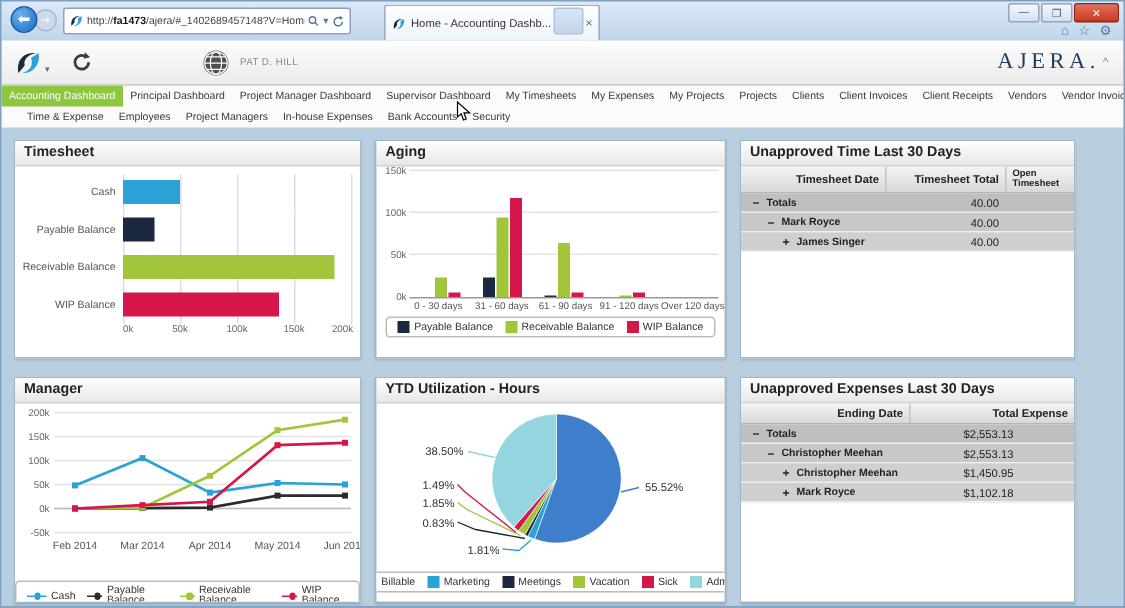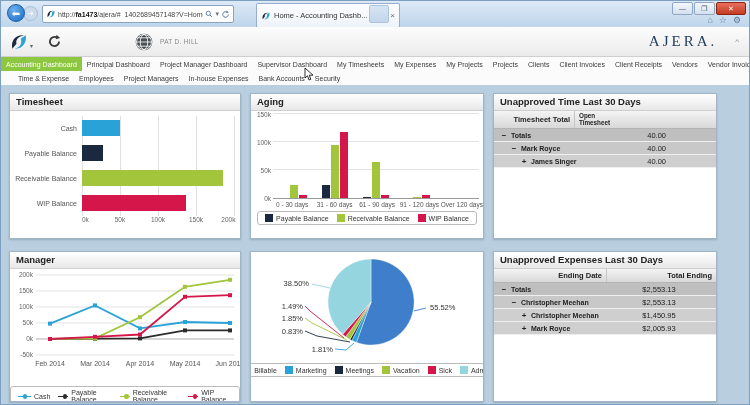--- a/index.html
+++ b/index.html
@@ -24,21 +24,21 @@
   .winbtn.close { width:30px; background:linear-gradient(#e8705c,#c33b22); border-color:#8d2413; color:#fff; }
   .chromeicons { position:absolute; right:8px; top:14px; display:flex; gap:6px; font-size:9px; color:#5a7a9a; }
 
   
   .toolbar { position:relative; height:30px; background:linear-gradient(#fdfdfd,#ebebeb); border-bottom:1px solid #cfcfcf; display:flex; align-items:center; padding:0 8px; }
   .logo-caret { font-size:6px; color:#666; margin:8px 0 0 1px; }
   .toolbar .refresh { margin-left:14px; }
   .idblock { display:flex; align-items:center; gap:6px; margin-left:72px; }
   .idtext .user { font-size:6.5px; color:#888; letter-spacing:.3px; }
   .idtext .title { font-size:14px; color:#333; }
-  .brand { margin-left:auto; margin-right:18px; font-family:"Liberation Serif", serif; font-size:15px; letter-spacing:3px; color:#1e3a5f; }
+  .brand { margin-left:auto; margin-right:2px; font-family:"Liberation Serif", serif; font-size:15px; letter-spacing:3px; color:#1e3a5f; }
   .collapse { font-size:8px; color:#889; margin-right:2px; }
 
   
   .navbar { background:#fbfbfb; }
   .nav-row { display:flex; align-items:center; height:14px; white-space:nowrap; }
   .nav-row.r2 { padding-left:12px; height:15px; }
   .nav-item { font-size:7px; color:#3a3a3a; padding:0 5px; height:100%; display:flex; align-items:center; cursor:default; }
   .nav-item.active { background:#8dc63f; color:#fff; }
 
   
@@ -336,20 +336,21 @@
             </div>
           </div>
         </div>
     </div>
 
     <div class="panel">
       <div class="panel-title">Unapproved Time Last 30 Days</div>
       <div class="panel-body" id="time-table">
           <div class="grid-table">
             <div class="gt-head" style="height: 18px;">
+              <div style="flex: 1 1 0%; justify-content: flex-end;">Timesheet Date</div>
               <div style="width: 80px; justify-content: flex-end;">Timesheet Total</div>
               <div style="width: 46px; justify-content: flex-start; font-size: 6.3px; line-height: 1.1;">Open Timesheet</div>
             </div>
             <div class="gt-row" style="background: rgb(191, 191, 191);">
               <div class="c-name" style="padding-left: 6px;">
                 <span class="expander">−</span>
                 <span class="rowlabel">Totals</span>
               </div>
               <div class="c-val80">40.00</div>
               <div class="c-open"></div>
@@ -447,20 +448,21 @@
                   <i style="background:#d5164a"></i>
                   <b style="background:#d5164a"></b>
                 </span>
                 <span>WIP Balance</span>
               </span>
             </div>
           </div></div>
     </div>
 
     <div class="panel">
+      <div class="panel-title">YTD Utilization - Hours</div>
       <div class="panel-body" id="ytd-body"><svg width="232" height="104" viewBox="0 0 232 104">
             <path d="M120,50 L120.0,7.0 A43,43 0 1 1 105.4,90.4 Z" fill="#3f7ecb" stroke="#fff" stroke-width="0.4"></path>
             <path d="M120,50 L105.4,90.4 A43,43 0 0 1 100.9,88.5 Z" fill="#29a3d7" stroke="#fff" stroke-width="0.4"></path>
             <path d="M120,50 L100.9,88.5 A43,43 0 0 1 98.9,87.5 Z" fill="#1b2940" stroke="#fff" stroke-width="0.4"></path>
             <path d="M120,50 L98.9,87.5 A43,43 0 0 1 94.7,84.8 Z" fill="#a2c53c" stroke="#fff" stroke-width="0.4"></path>
             <path d="M120,50 L94.7,84.8 A43,43 0 0 1 91.6,82.3 Z" fill="#d5164a" stroke="#fff" stroke-width="0.4"></path>
             <path d="M120,50 L91.6,82.3 A43,43 0 0 1 120.0,7.0 Z" fill="#94d5e0" stroke="#fff" stroke-width="0.4"></path>
             <polyline points="163,59 175,56" fill="none" stroke="#3f7ecb" stroke-width="0.9"></polyline>
             <text x="179" y="58" font-size="7.5" fill="#333" text-anchor="start">55.52%</text>
             <polyline points="103,91 95,98 84,97" fill="none" stroke="#29a3d7" stroke-width="0.9"></polyline>
@@ -502,21 +504,21 @@
             </div>
           </div></div>
     </div>
 
     <div class="panel">
       <div class="panel-title">Unapproved Expenses Last 30 Days</div>
       <div class="panel-body" id="expenses-table">
           <div class="grid-table">
             <div class="gt-head" style="height: 14px; padding-left: 28px;">
               <div style="flex: 1 1 0%; justify-content: flex-end;">Ending Date</div>
-              <div style="width: 110px; justify-content: flex-end;">Total Ending</div>
+              <div style="width: 110px; justify-content: flex-end;">Total Expense</div>
             </div>
             <div class="gt-row" style="background: rgb(191, 191, 191);">
               <div class="c-name" style="padding-left: 6px;">
                 <span class="expander">−</span>
                 <span class="rowlabel">Totals</span>
               </div>
               <div class="c-val110">$2,553.13</div>
             </div>
             <div class="gt-row" style="background: rgb(200, 200, 200);">
               <div class="c-name" style="padding-left: 16px;">
@@ -530,20 +532,20 @@
                 <span class="expander">+</span>
                 <span class="rowlabel">Christopher Meehan</span>
               </div>
               <div class="c-val110">$1,450.95</div>
             </div>
             <div class="gt-row" style="background: rgb(207, 207, 207);">
               <div class="c-name" style="padding-left: 26px;">
                 <span class="expander">+</span>
                 <span class="rowlabel">Mark Royce</span>
               </div>
-              <div class="c-val110">$2,005.93</div>
+              <div class="c-val110">$1,102.18</div>
             </div>
           </div>
         </div>
     </div>
 
   </div>
 </div>
 
 </body></html>

